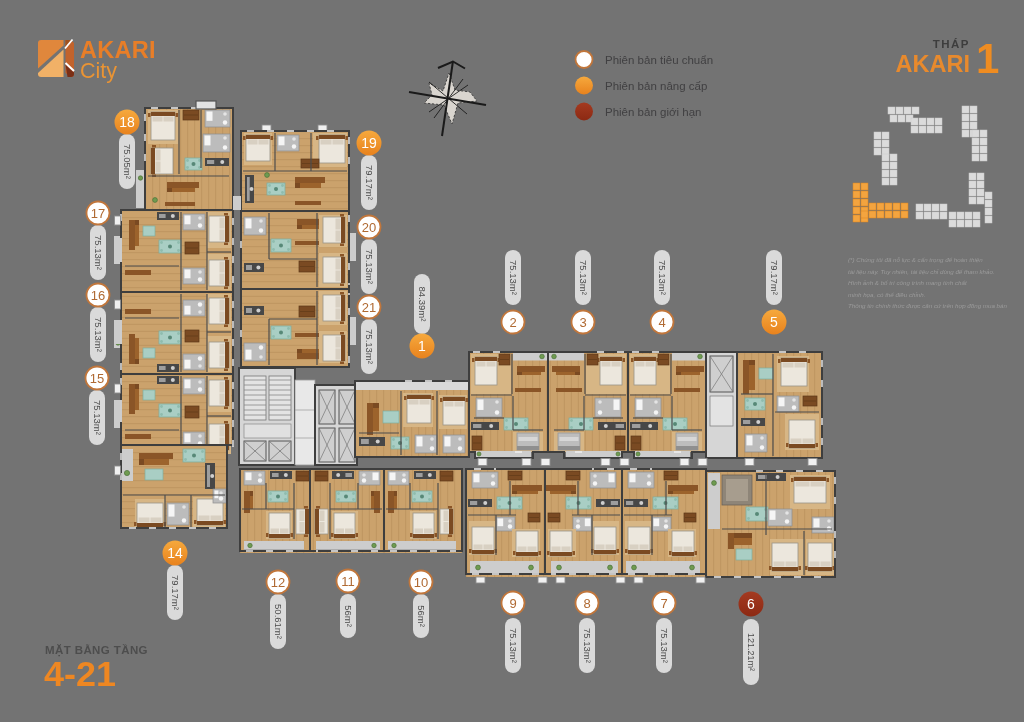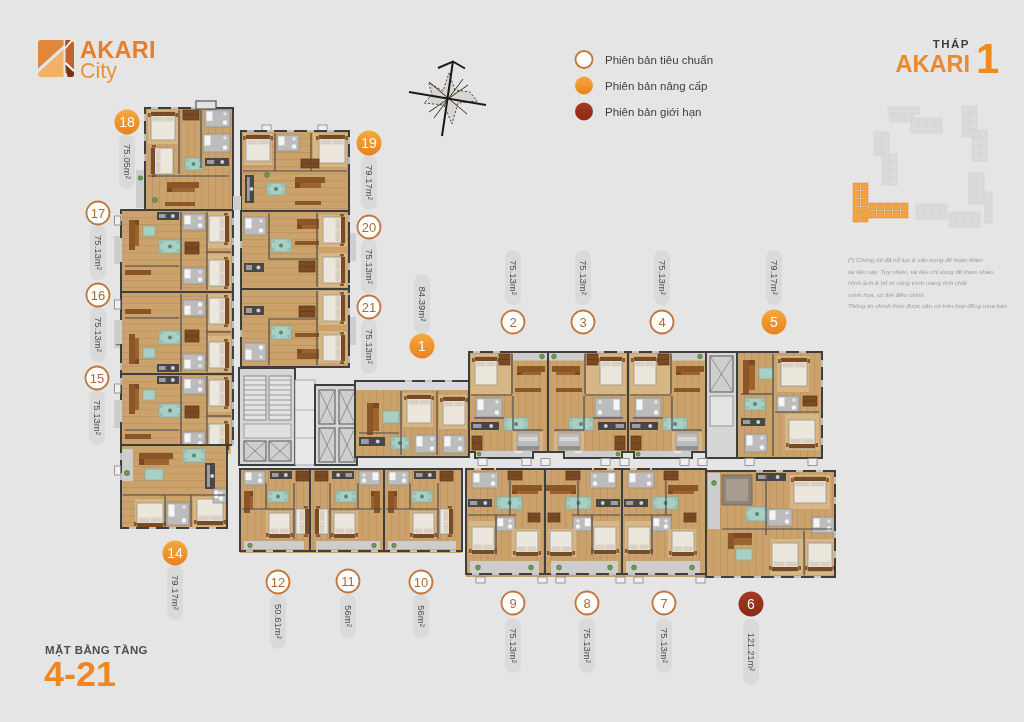--- a/index.html
+++ b/index.html
@@ -1,15 +1,15 @@
 <!DOCTYPE html>
 <html><head><meta charset="utf-8"><title>Akari</title><style>
 html,body{margin:0;padding:0;background:#fff;}
 *{font-family:"Liberation Sans",sans-serif;}
-#page{position:relative;width:1024px;height:722px;background:#e5e5e5;overflow:hidden;}
+#page{position:relative;width:1024px;height:722px;background:#737373;overflow:hidden;}
 </style></head><body>
 <div id="page">
 <svg width="1024" height="722" viewBox="0 0 1024 722">
 <defs>
 <linearGradient id="orGrad" x1="0" y1="0" x2="0" y2="1">
           <stop offset="0" stop-color="#f6a93d"></stop>
           <stop offset="1" stop-color="#e8821d"></stop>
         </linearGradient>
 <linearGradient id="redGrad" x1="0" y1="0" x2="0" y2="1">
           <stop offset="0" stop-color="#a43a20"></stop>

